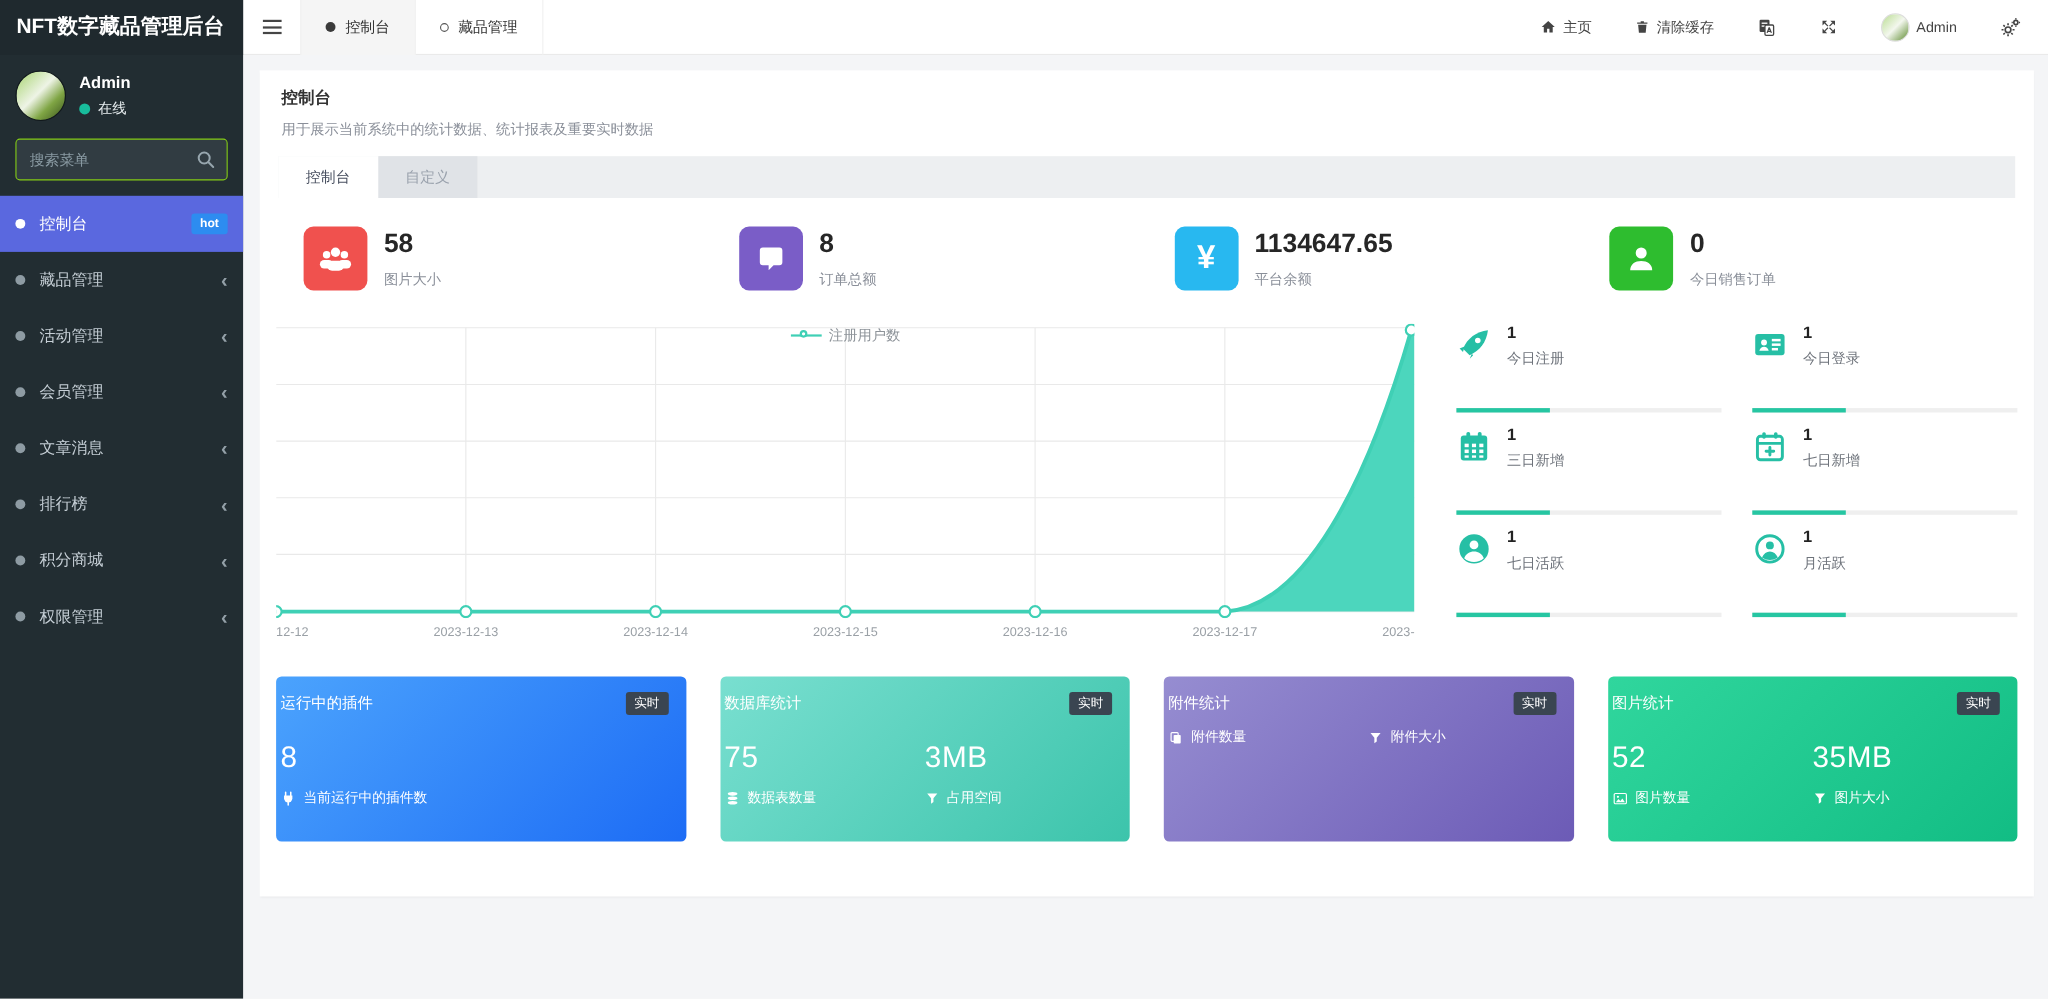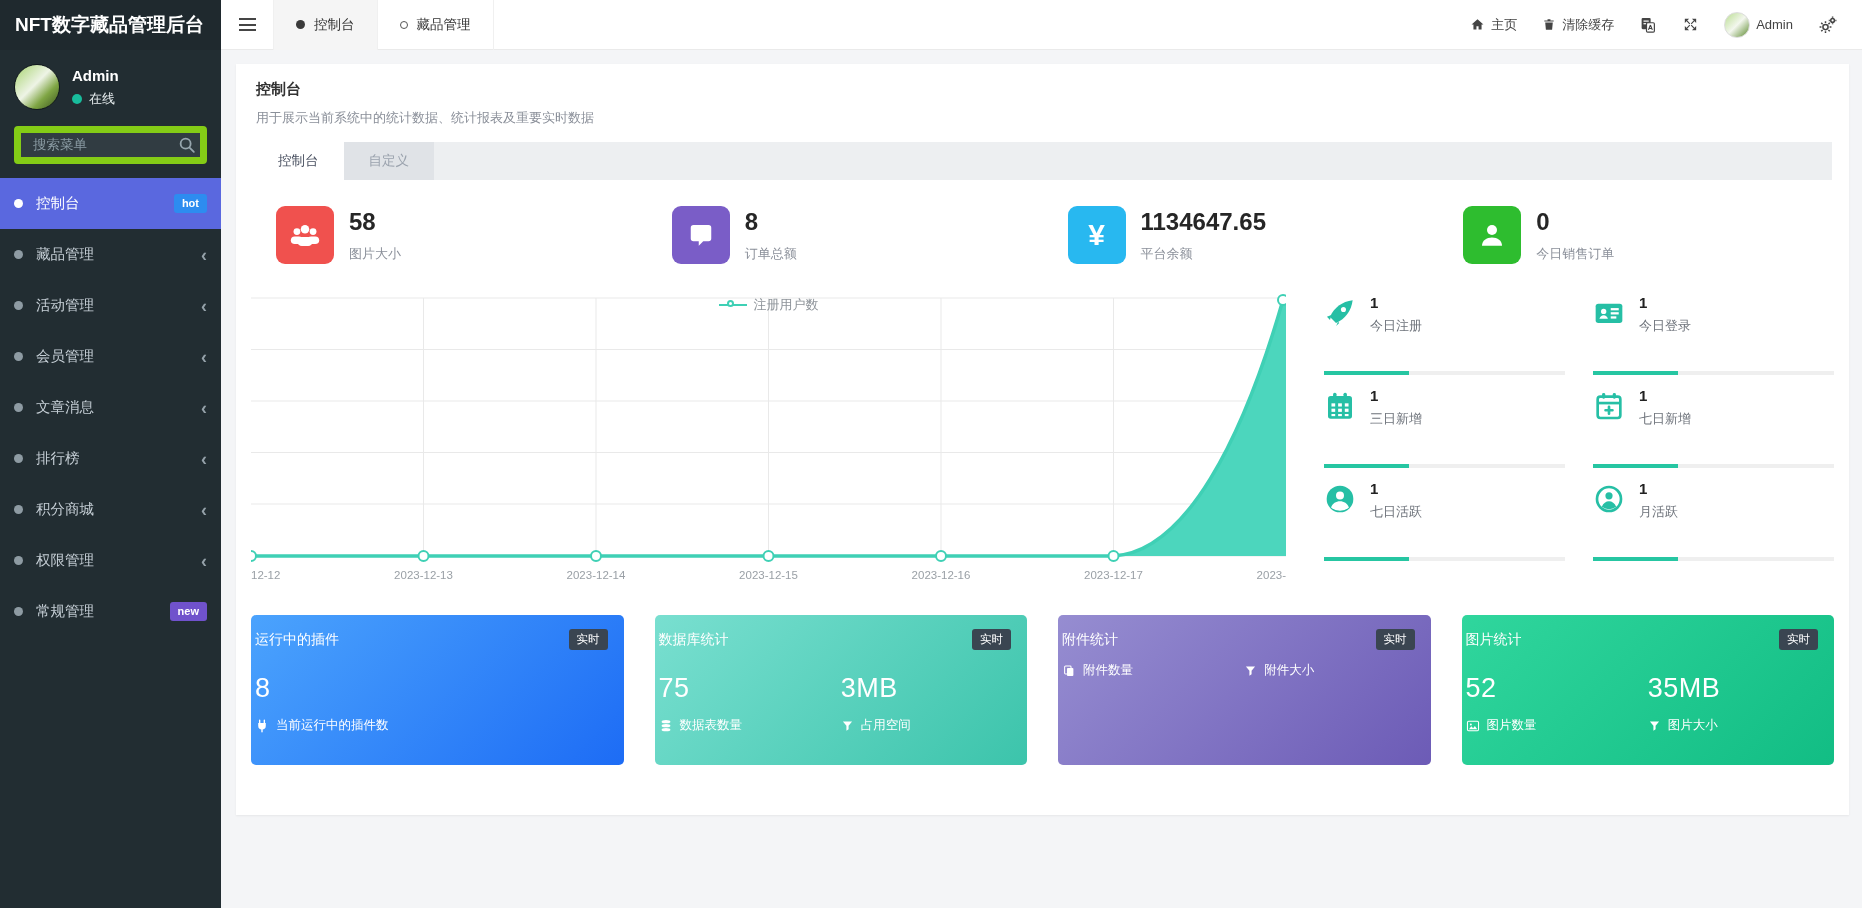--- a/index.html
+++ b/index.html
@@ -13,43 +13,43 @@
   .sidebar { position:absolute; left:0; top:0; width:221px; height:908px; background:#222d32; z-index:5; }
   .brand { height:50px; line-height:50px; padding-left:15px; color:#fff; font-size:19px; font-weight:bold; background:#1f292e; white-space:nowrap; }
   .user-panel { display:flex; align-items:center; padding:14px 14px 12px; }
   .avatar-circle { width:46px; height:46px; border-radius:50%; flex:none;
     background:linear-gradient(135deg,#a6d36e 0%,#eef4e6 45%,#7fa544 70%,#38511c 100%); border:1px solid #11181c; }
   .user-info { margin-left:12px; }
   .user-name { color:#fff; font-size:15px; font-weight:bold; }
   .user-status { margin-top:6px; color:#e8eef0; font-size:13px; display:flex; align-items:center; }
   .status-dot { width:10px; height:10px; border-radius:50%; background:#18bc9c; margin-right:7px; }
   .search-wrap { position:relative; margin:4px 14px 14px; }
-  .search-input { width:100%; height:38px; background:#313c42; border:7px solid #84cc16; border-radius:4px;
-    color:#ccc; font-size:13.5px; padding:0 34px 0 12px; outline:none; font-family:Liberation Serif, serif; }
+  .search-input { width:100%; height:38px; background:#313c42; border:1px solid #84cc16; border-radius:4px;
+    color:#ccc; font-size:13.5px; padding:0 34px 0 12px; outline:none; font-family:Liberation Sans, sans-serif; }
   .search-input::placeholder { color:#8a9ba3; }
   .search-icon { position:absolute; right:10px; top:9px; width:20px; height:20px; }
   .menu-item { height:51px; display:flex; align-items:center; padding:0 14px; color:#c6cfd6; font-size:14.5px; cursor:pointer; }
   .menu-dot { width:9px; height:9px; border-radius:50%; background:#8e9ba3; margin-right:13px; flex:none; }
   .menu-item.active { background:#5a68df; color:#fff; }
   .menu-item.active .menu-dot { background:#fff; }
   .menu-chevron { margin-left:auto; color:#94a0a8; font-size:18px; line-height:1; font-weight:bold; }
   .badge { margin-left:auto; font-size:11px; font-weight:bold; color:#fff; padding:3px 8px; border-radius:3px; line-height:1.1; }
   .badge.hot { background:#2d8cf0; }
   .badge.new { background:#7052cc; }
   
   .topbar { position:absolute; left:221px; top:0; right:0; height:50px; background:#fff; border-bottom:1px solid #eaeaea;
     display:flex; align-items:center; z-index:4; }
   .hamburger { width:52px; height:50px; display:flex; flex-direction:column; gap:3.5px; align-items:center; justify-content:center; cursor:pointer; }
   .hamburger span { display:block; width:17px; height:2px; background:#454545; }
   .top-tab { height:50px; display:flex; align-items:center; padding:0 22px; font-size:13.5px; color:#333; gap:9px;
     border-right:1px solid #f0f0f0; cursor:pointer; }
   .top-tab.active { background:#f5f5f5; border-left:1px solid #f0f0f0; }
   .tab-dot-filled { width:9px; height:9px; border-radius:50%; background:#3a3a3a; flex:none; }
   .tab-dot-open { width:8px; height:8px; border-radius:50%; border:1.5px solid #555; background:#fff; flex:none; }
-  .topbar-right { margin-left:auto; display:flex; align-items:center; gap:25px; padding-right:24px; }
+  .topbar-right { margin-left:auto; display:flex; align-items:center; gap:39px; padding-right:24px; }
   .top-item { display:flex; align-items:center; gap:6px; font-size:13px; color:#444; cursor:pointer; white-space:nowrap; }
   .top-avatar { width:26px; height:26px; border-radius:50%; flex:none;
     background:linear-gradient(135deg,#b9dd90 0%,#f3f7ee 50%,#5c8a2e 100%); border:1px solid #ddd; }
   
   .main { position:absolute; left:221px; top:50px; right:0; bottom:0; background:#f4f5f7; }
   .panel { position:absolute; left:15px; top:14px; right:13px; height:751px; background:#fff; box-shadow:0 1px 2px rgba(0,0,0,.06); }
   .panel-head { padding:16px 20px 0; }
   .panel-title { font-size:15px; font-weight:bold; color:#333; }
   .panel-sub { margin-top:10px; font-size:13px; color:#8a8f99; }
   .ctabs { margin:15px 17px 0; background:#edeff1; display:flex; height:38px; }
@@ -160,25 +160,20 @@
     <div class="menu-item">
       <span class="menu-dot"></span>
       <span>积分商城</span>
       <span class="menu-chevron">‹</span>
     </div>
     <div class="menu-item">
       <span class="menu-dot"></span>
       <span>权限管理</span>
       <span class="menu-chevron">‹</span>
     </div>
-    <div class="menu-item">
-      <span class="menu-dot"></span>
-      <span>常规管理</span>
-      <span class="badge new">new</span>
-    </div>
   </div>
 </div>
 
 <div class="topbar">
   <div class="hamburger">
       <span></span>
       <span></span>
       <span></span>
     </div>
   <div class="top-tab active">

